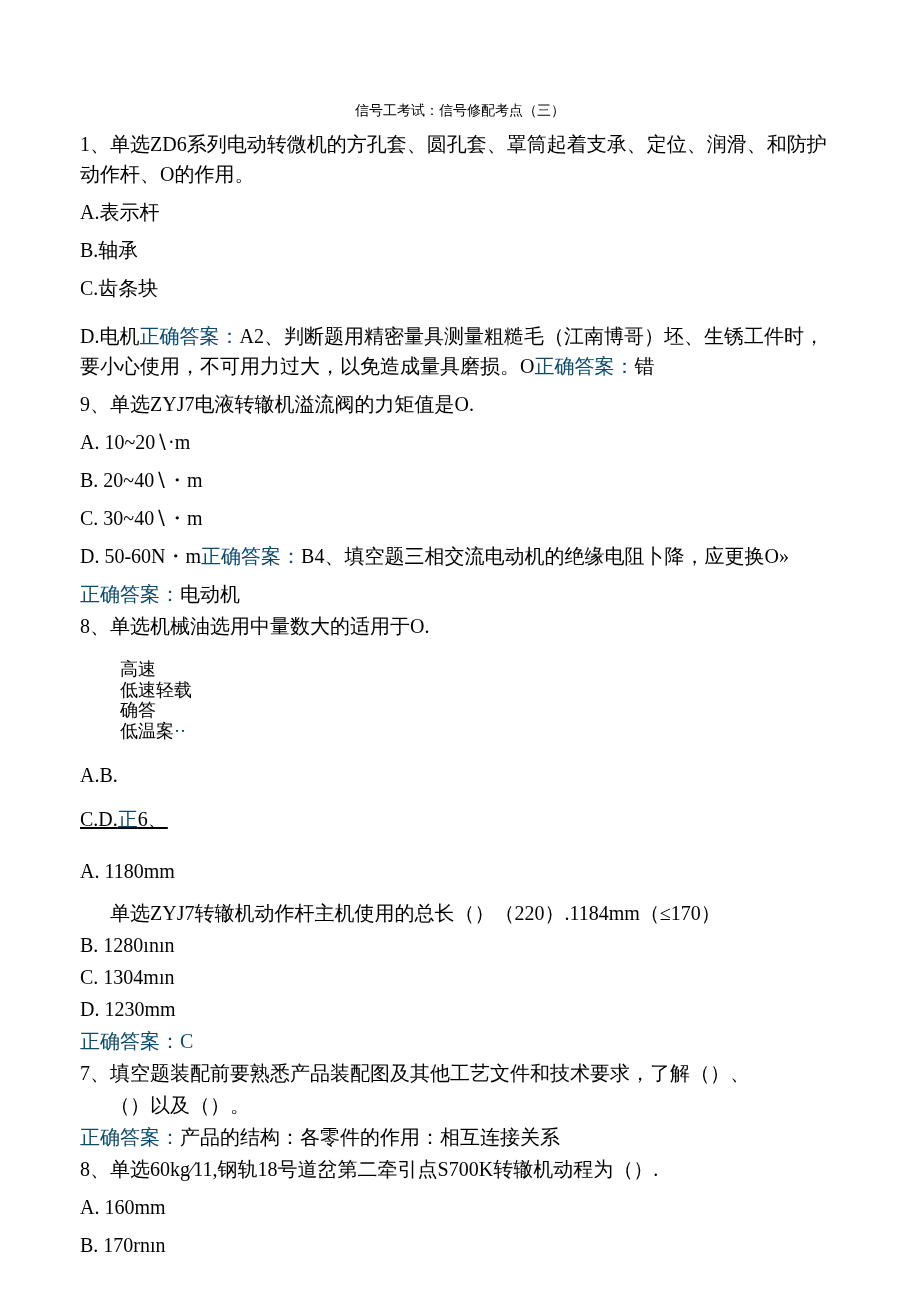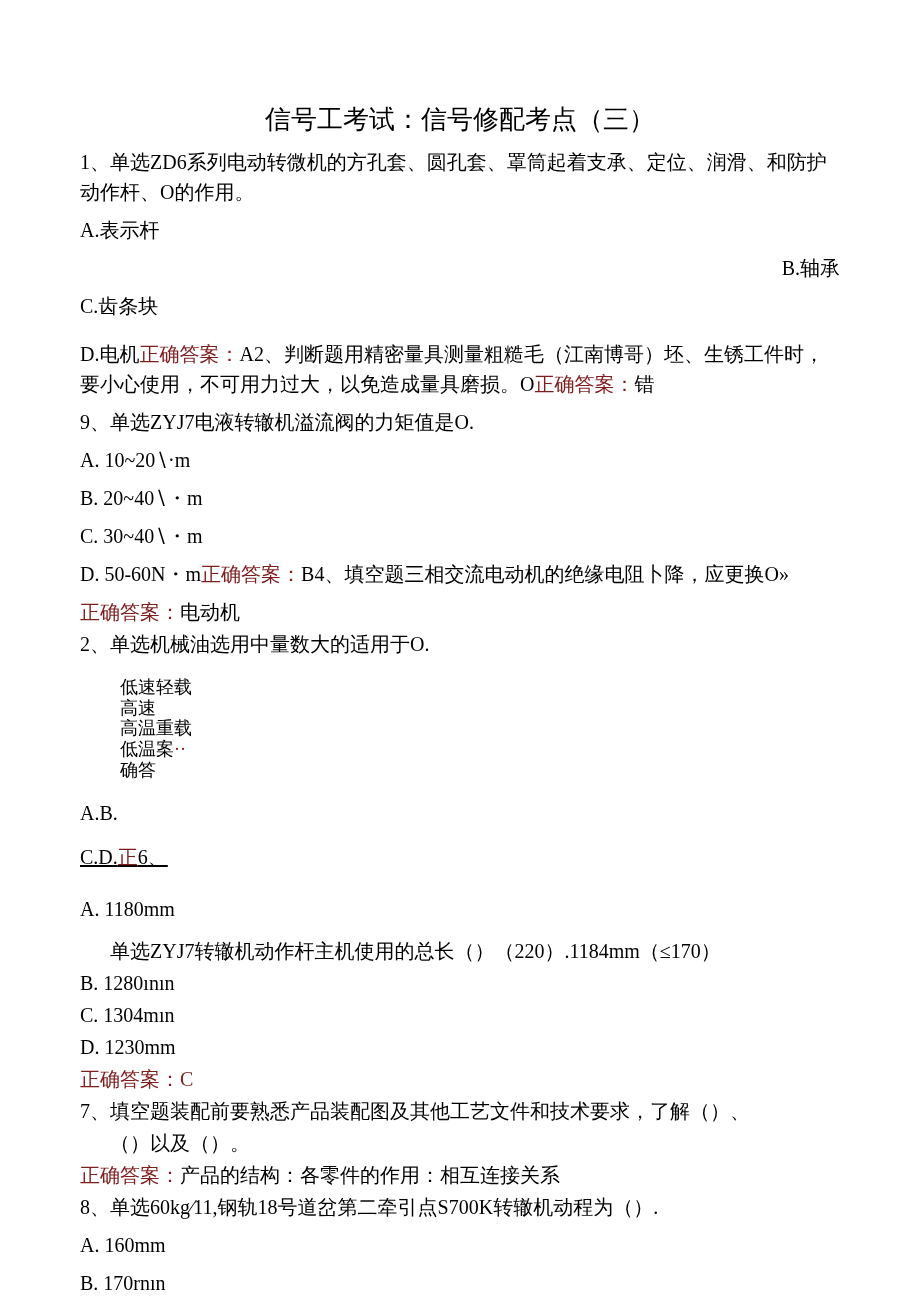--- a/index.html
+++ b/index.html
@@ -8,25 +8,25 @@
       line-height: 1.5;
       color: #000;
       background: #fff;
       margin: 0;
       padding: 100px 80px 60px 80px;
       width: 920px;
       box-sizing: border-box;
     }
     .title {
       text-align: center;
-      font-size: 26px;
+      font-size: 14px;
       margin-bottom: 8px;
     }
     .answer {
-      color: #7f1d1d;
+      color: #0c4a6e;
     }
     .line {
       margin: 2px 0;
     }
     .opt-line {
       margin: 8px 0;
     }
     .indented-block {
       margin-left: 40px;
       font-size: 18px;
@@ -42,50 +42,47 @@
       margin-bottom: 0;
     }
   </style>
 </head>
 <body>
 
 <div class="title">信号工考试：信号修配考点（三）</div>
 
 <div class="line">1、单选ZD6系列电动转微机的方孔套、圆孔套、罩筒起着支承、定位、润滑、和防护动作杆、O的作用。</div>
 <div class="opt-line">A.表示杆</div>
-<div class="opt-line" style="text-align:right;">B.轴承</div>
+<div class="opt-line" style="">B.轴承</div>
 <div class="opt-line" style="margin-top:6px;">C.齿条块</div>
 <div class="opt-line" style="margin-top:18px;">
   <span>D.电机</span><span class="answer">正确答案：</span><span>A2、判断题用精密量具测量粗糙毛（江南博哥）坯、生锈工件时，要小心使用，不可用力过大，以免造成量具磨损。O</span><span class="answer">正确答案：</span><span>错</span>
 </div>
 
 <div class="line">9、单选ZYJ7电液转辙机溢流阀的力矩值是O.</div>
 <div class="opt-line">A.   10~20∖·m</div>
 <div class="opt-line">B.   20~40∖・m</div>
 <div class="opt-line">C.   30~40∖・m</div>
 <div class="opt-line">
   <span>D.   50-60N・m</span><span class="answer">正确答案：</span><span>B4、填空题三相交流电动机的绝缘电阻卜降，应更换O»</span>
 </div>
 <div class="line">
   <span class="answer">正确答案：</span><span>电动机</span>
 </div>
 
-<div class="line">2、单选机械油选用中量数大的适用于O.</div>
+<div class="line">8、单选机械油选用中量数大的适用于O.</div>
 <div class="indented-block">
+  <div>高速</div>
   <div>
     <span>低速轻载</span>
   </div>
-  <div>高速</div>
-  <div>
-    <span>高温重载</span>
-  </div>
+  <div>确答</div>
   <div>
     <span>低温案</span><span class="answer">··</span>
   </div>
-  <div>确答</div>
 </div>
 <div class="opt-line">A.B.</div>
 <div class="opt-line" style="margin-top:14px;margin-bottom:22px;text-decoration:underline;">
   <span>C.D.</span><span class="answer">正</span><span>6、</span>
 </div>
 
 <div class="opt-line">A.   1180mm</div>
 <div class="line indent no-gap">单选ZYJ7转辙机动作杆主机使用的总长（）（220）.1184mm（≤170）</div>
 <div class="line">B.   1280ının</div>
 <div class="line">C.   1304mın</div>

